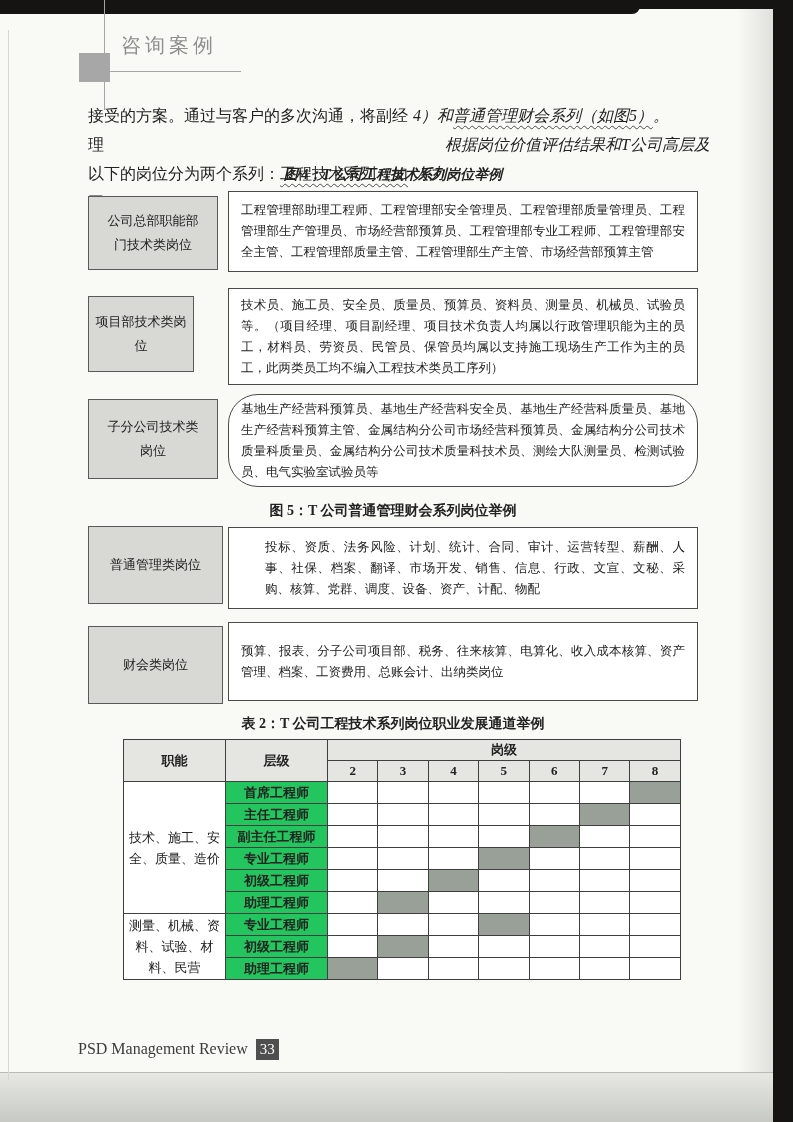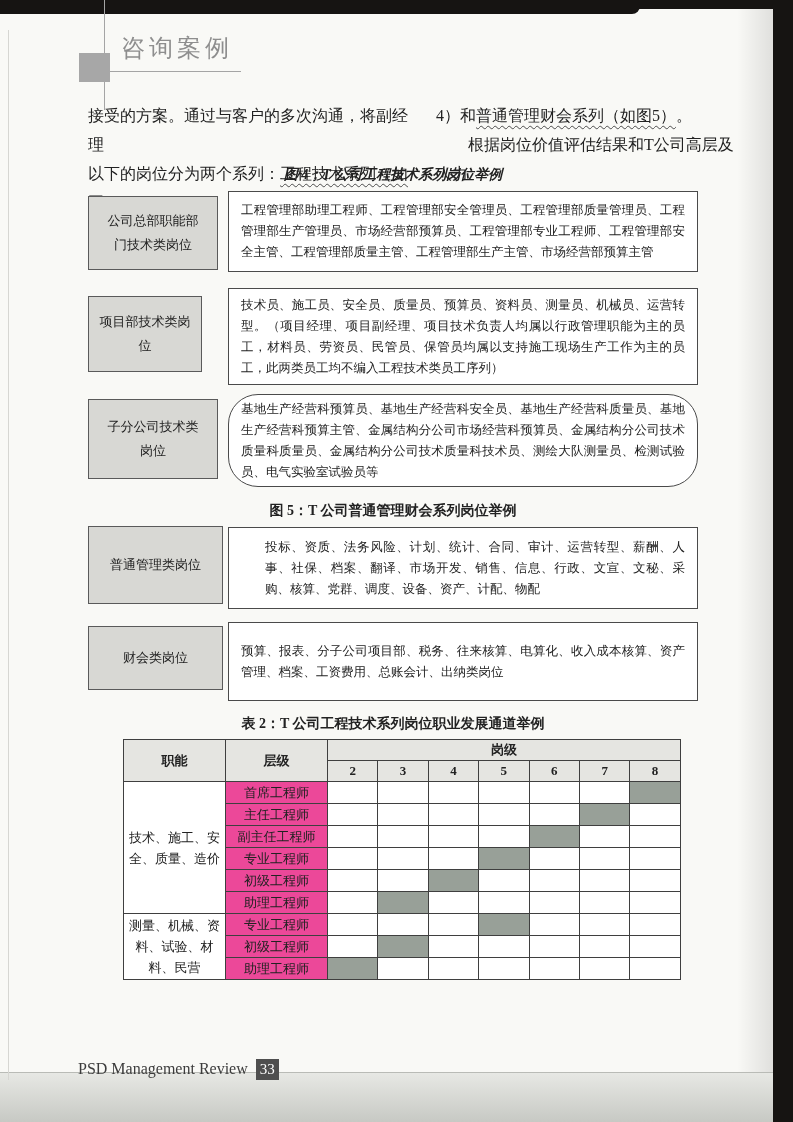--- a/index.html
+++ b/index.html
@@ -18,50 +18,50 @@
   .scan-top-thick{position:absolute;left:0;top:0;width:640px;height:14px;background:var(--scan_edge);border-bottom-right-radius:8px;}
   .scan-right{position:absolute;right:0;top:0;width:20px;height:1122px;background:var(--scan_edge);}
   .scan-right-shadow{position:absolute;right:20px;top:0;width:36px;height:1122px;background:linear-gradient(90deg,rgba(0,0,0,0),rgba(0,0,0,0.10));}
   .scan-bottom{position:absolute;left:0;top:1072px;width:793px;height:50px;background:linear-gradient(180deg,var(--bottom_scan_light),var(--bottom_scan_dark));border-top:1px solid #b9bbb6;}
   .scan-left-line{position:absolute;left:8px;top:30px;width:1px;height:1050px;background:#d6d6d2;}
 
   
   .hdr-vline{position:absolute;left:104px;top:0;width:1px;height:110px;background:var(--rule_gray);}
   .hdr-hline{position:absolute;left:85px;top:71px;width:156px;height:1px;background:var(--rule_gray);}
   .hdr-square{position:absolute;left:79px;top:53px;width:31px;height:29px;background:#a7a7a7;}
-  .hdr-title{position:absolute;left:121px;top:32px;font-size:24px;letter-spacing:4px;color:var(--title_gray);font-family:"Liberation Sans","DejaVu Sans",sans-serif;}
+  .hdr-title{position:absolute;left:121px;top:32px;font-size:20px;letter-spacing:4px;color:var(--title_gray);font-family:"Liberation Sans","DejaVu Sans",sans-serif;}
 
   
   .intro{position:absolute;top:101px;font-size:16px;line-height:29px;}
   .intro-left{left:88px;width:322px;}
-  .intro-right{left:436px;width:300px;}
+  .intro-right{left:413px;width:300px;font-style:italic;}
   .indent{text-indent:2em;}
   .wavy{text-decoration:underline;text-decoration-style:wavy;text-decoration-color:#4c4c4c;text-decoration-thickness:1px;text-underline-offset:4px;}
 
   
   .caption{position:absolute;left:88px;width:610px;text-align:center;font-weight:bold;font-size:14px;}
 
   
   .label-box{position:absolute;background:var(--label_box_bg);border:1px solid #5a5a5a;display:flex;align-items:center;justify-content:center;font-size:13px;}
   .label-box span{display:block;width:98px;text-align:center;line-height:24px;}
   .content-box{position:absolute;background:#fff;border:1px solid var(--box_border);display:flex;align-items:center;padding:5px 12px;font-size:12.5px;}
   .content-box span{display:block;width:100%;line-height:21px;text-align:justify;}
 
   
   table.career{position:absolute;left:123px;top:739px;width:557px;border-collapse:collapse;table-layout:fixed;font-size:13px;}
   .career th,.career td{border:1px solid var(--table_border);text-align:center;vertical-align:middle;padding:0;}
   .career thead th{background:var(--table_header_bg);height:21px;font-weight:bold;font-size:13px;}
   .career td.func{background:#fff;line-height:21px;padding:0 5px;}
-  .career td.level{background:#ec4899;height:22px;}
+  .career td.level{background:#22c55e;height:22px;font-weight:bold;}
   .career td.grade-cell{background:#fff;}
   .career td.grade-cell.filled{background:var(--filled_cell);}
 
   
   .footer{position:absolute;left:78px;top:1039px;font-size:16px;color:#3c3c3c;}
-  .pagenum{display:inline-block;background:var(--badge_bg);color:var(--badge_text);font-size:15px;line-height:19px;padding:1px 4px;margin-left:8px;margin-top:20px;}
+  .pagenum{display:inline-block;background:var(--badge_bg);color:var(--badge_text);font-size:15px;line-height:19px;padding:1px 4px;margin-left:8px;}
 </style>
 </head>
 <body>
 
 <div class="page">
 
   <div class="scan-right-shadow"></div>
   <div class="scan-top"></div>
   <div class="scan-top-thick"></div>
   <div class="scan-bottom"></div>
@@ -84,44 +84,44 @@
 
   <div class="caption" style="top:166px;font-style:italic;">图 4：T 公司工程技术系列岗位举例</div>
 
   <div class="label-box" style="left:88px;top:196px;width:130px;height:74px;">
       <span>公司总部职能部门技术类岗位</span>
     </div>
   <div class="content-box" style="left:228px;top:191px;width:470px;height:81px;">
       <span>工程管理部助理工程师、工程管理部安全管理员、工程管理部质量管理员、工程管理部生产管理员、市场经营部预算员、工程管理部专业工程师、工程管理部安全主管、工程管理部质量主管、工程管理部生产主管、市场经营部预算主管</span>
     </div>
 
-  <div class="label-box" style="left:88px;top:296px;width:114px;height:76px;">
+  <div class="label-box" style="left:88px;top:296px;width:106px;height:76px;">
       <span>项目部技术类岗位</span>
     </div>
   <div class="content-box" style="left:228px;top:288px;width:470px;height:97px;">
-      <span>技术员、施工员、安全员、质量员、预算员、资料员、测量员、机械员、运营转型。（项目经理、项目副经理、项目技术负责人均属以行政管理职能为主的员工，材料员、劳资员、民管员、保管员均属以支持施工现场生产工作为主的员工，此两类员工均不编入工程技术类员工序列）</span>
+      <span>技术员、施工员、安全员、质量员、预算员、资料员、测量员、机械员、试验员等。（项目经理、项目副经理、项目技术负责人均属以行政管理职能为主的员工，材料员、劳资员、民管员、保管员均属以支持施工现场生产工作为主的员工，此两类员工均不编入工程技术类员工序列）</span>
     </div>
 
   <div class="label-box" style="left:88px;top:399px;width:130px;height:80px;">
       <span>子分公司技术类岗位</span>
     </div>
   <div class="content-box" style="left:228px;top:394px;width:470px;height:93px;border-radius:30px;">
       <span>基地生产经营科预算员、基地生产经营科安全员、基地生产经营科质量员、基地生产经营科预算主管、金属结构分公司市场经营科预算员、金属结构分公司技术质量科质量员、金属结构分公司技术质量科技术员、测绘大队测量员、检测试验员、电气实验室试验员等</span>
     </div>
 
   <div class="caption" style="top:502px;">图 5：T 公司普通管理财会系列岗位举例</div>
 
   <div class="label-box" style="left:88px;top:526px;width:135px;height:78px;">
       <span>普通管理类岗位</span>
     </div>
   <div class="content-box" style="left:228px;top:527px;width:470px;height:82px;padding-left:36px;">
       <span>投标、资质、法务风险、计划、统计、合同、审计、运营转型、薪酬、人事、社保、档案、翻译、市场开发、销售、信息、行政、文宣、文秘、采购、核算、党群、调度、设备、资产、计配、物配</span>
     </div>
 
-  <div class="label-box" style="left:88px;top:626px;width:135px;height:64px;">
+  <div class="label-box" style="left:88px;top:626px;width:135px;height:78px;">
       <span>财会类岗位</span>
     </div>
   <div class="content-box" style="left:228px;top:622px;width:470px;height:79px;">
       <span>预算、报表、分子公司项目部、税务、往来核算、电算化、收入成本核算、资产管理、档案、工资费用、总账会计、出纳类岗位</span>
     </div>
 
   <div class="caption" style="top:715px;">表 2：T 公司工程技术系列岗位职业发展通道举例</div>
 
   <table class="career">
     <colgroup>

